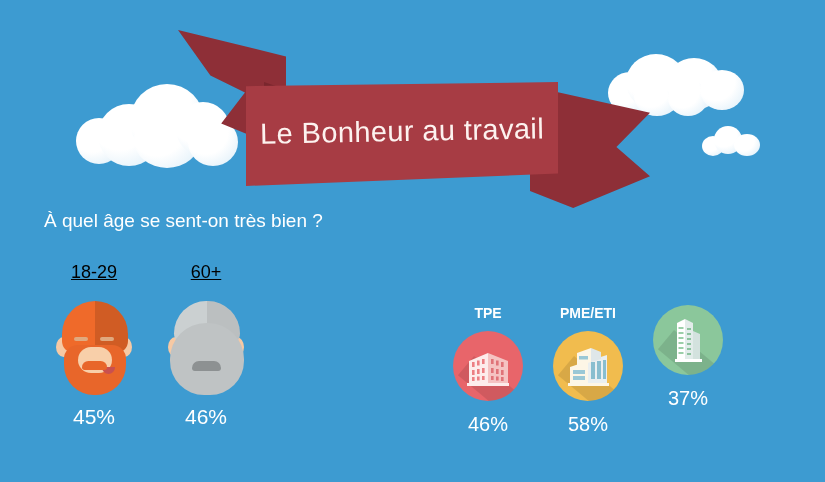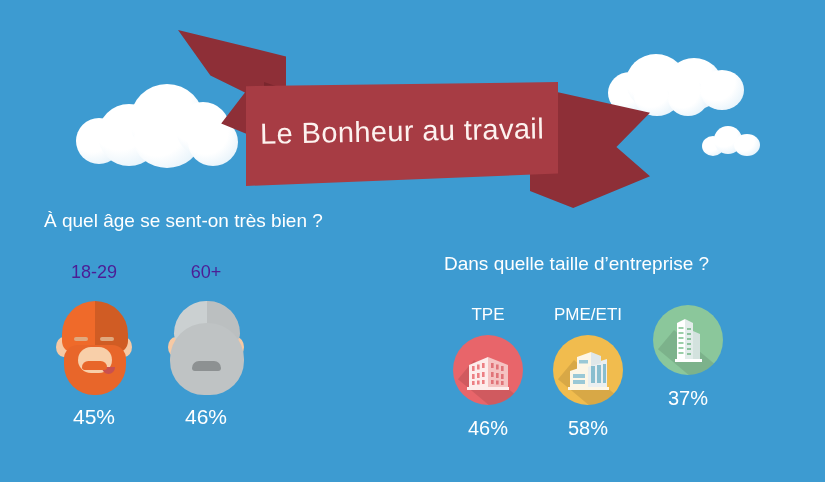--- a/index.html
+++ b/index.html
@@ -111,23 +111,24 @@
     top: 262px;
     width: 340px;
     display: flex;
   }
   .age-col {
     width: 100px;
     margin-right: 12px;
     text-align: center;
   }
   .age-label {
-    color: #4c1d95;
+    color: #000000;
     font-size: 18px;
     margin-bottom: 10px;
+    text-decoration: underline;
   }
   .age-pct {
     color: #ffffff;
     font-size: 21px;
     margin-top: 8px;
   }
 
   
   .face-wrap {
     position: relative;
@@ -269,22 +270,23 @@
     top: 305px;
     width: 312px;
     display: flex;
   }
   .size-col {
     width: 100px;
     text-align: center;
   }
   .size-label {
     color: #ffffff;
-    font-size: 17px;
+    font-size: 14px;
     margin-bottom: 10px;
+    font-weight: bold;
   }
   .size-pct {
     color: #ffffff;
     font-size: 20px;
     margin-top: 12px;
   }
   .disc {
     position: relative;
     width: 70px;
     height: 70px;
@@ -397,21 +399,20 @@
         <div class="eye r"></div>
         <div class="cheek l"></div>
         <div class="cheek r"></div>
         <div class="mouth" style="top:76px;"></div>
         <div class="stache" style="background:#8d9192; top:68px; left:36px; width:29px; height:10px; z-index:3;"></div>
       </div>
       <div class="age-pct">46%</div>
     </div>
   </div>
 
-  <div class="section-title" id="size-title">Dans quelle taille d’entreprise ?</div>
 
   <div id="size-groups">
 
     <div class="size-col">
       <div class="size-label">TPE</div>
       <div class="disc" style="background:#e8656a;">
         <div class="disc-shadow"></div>
         <svg width="70" height="70" viewBox="0 0 70 70">
           <polygon points="16,30 35,22 35,52 16,52" fill="#fdeceb"></polygon>
           <polygon points="35,22 55,30 55,52 35,52" fill="#f5c3c2"></polygon>

